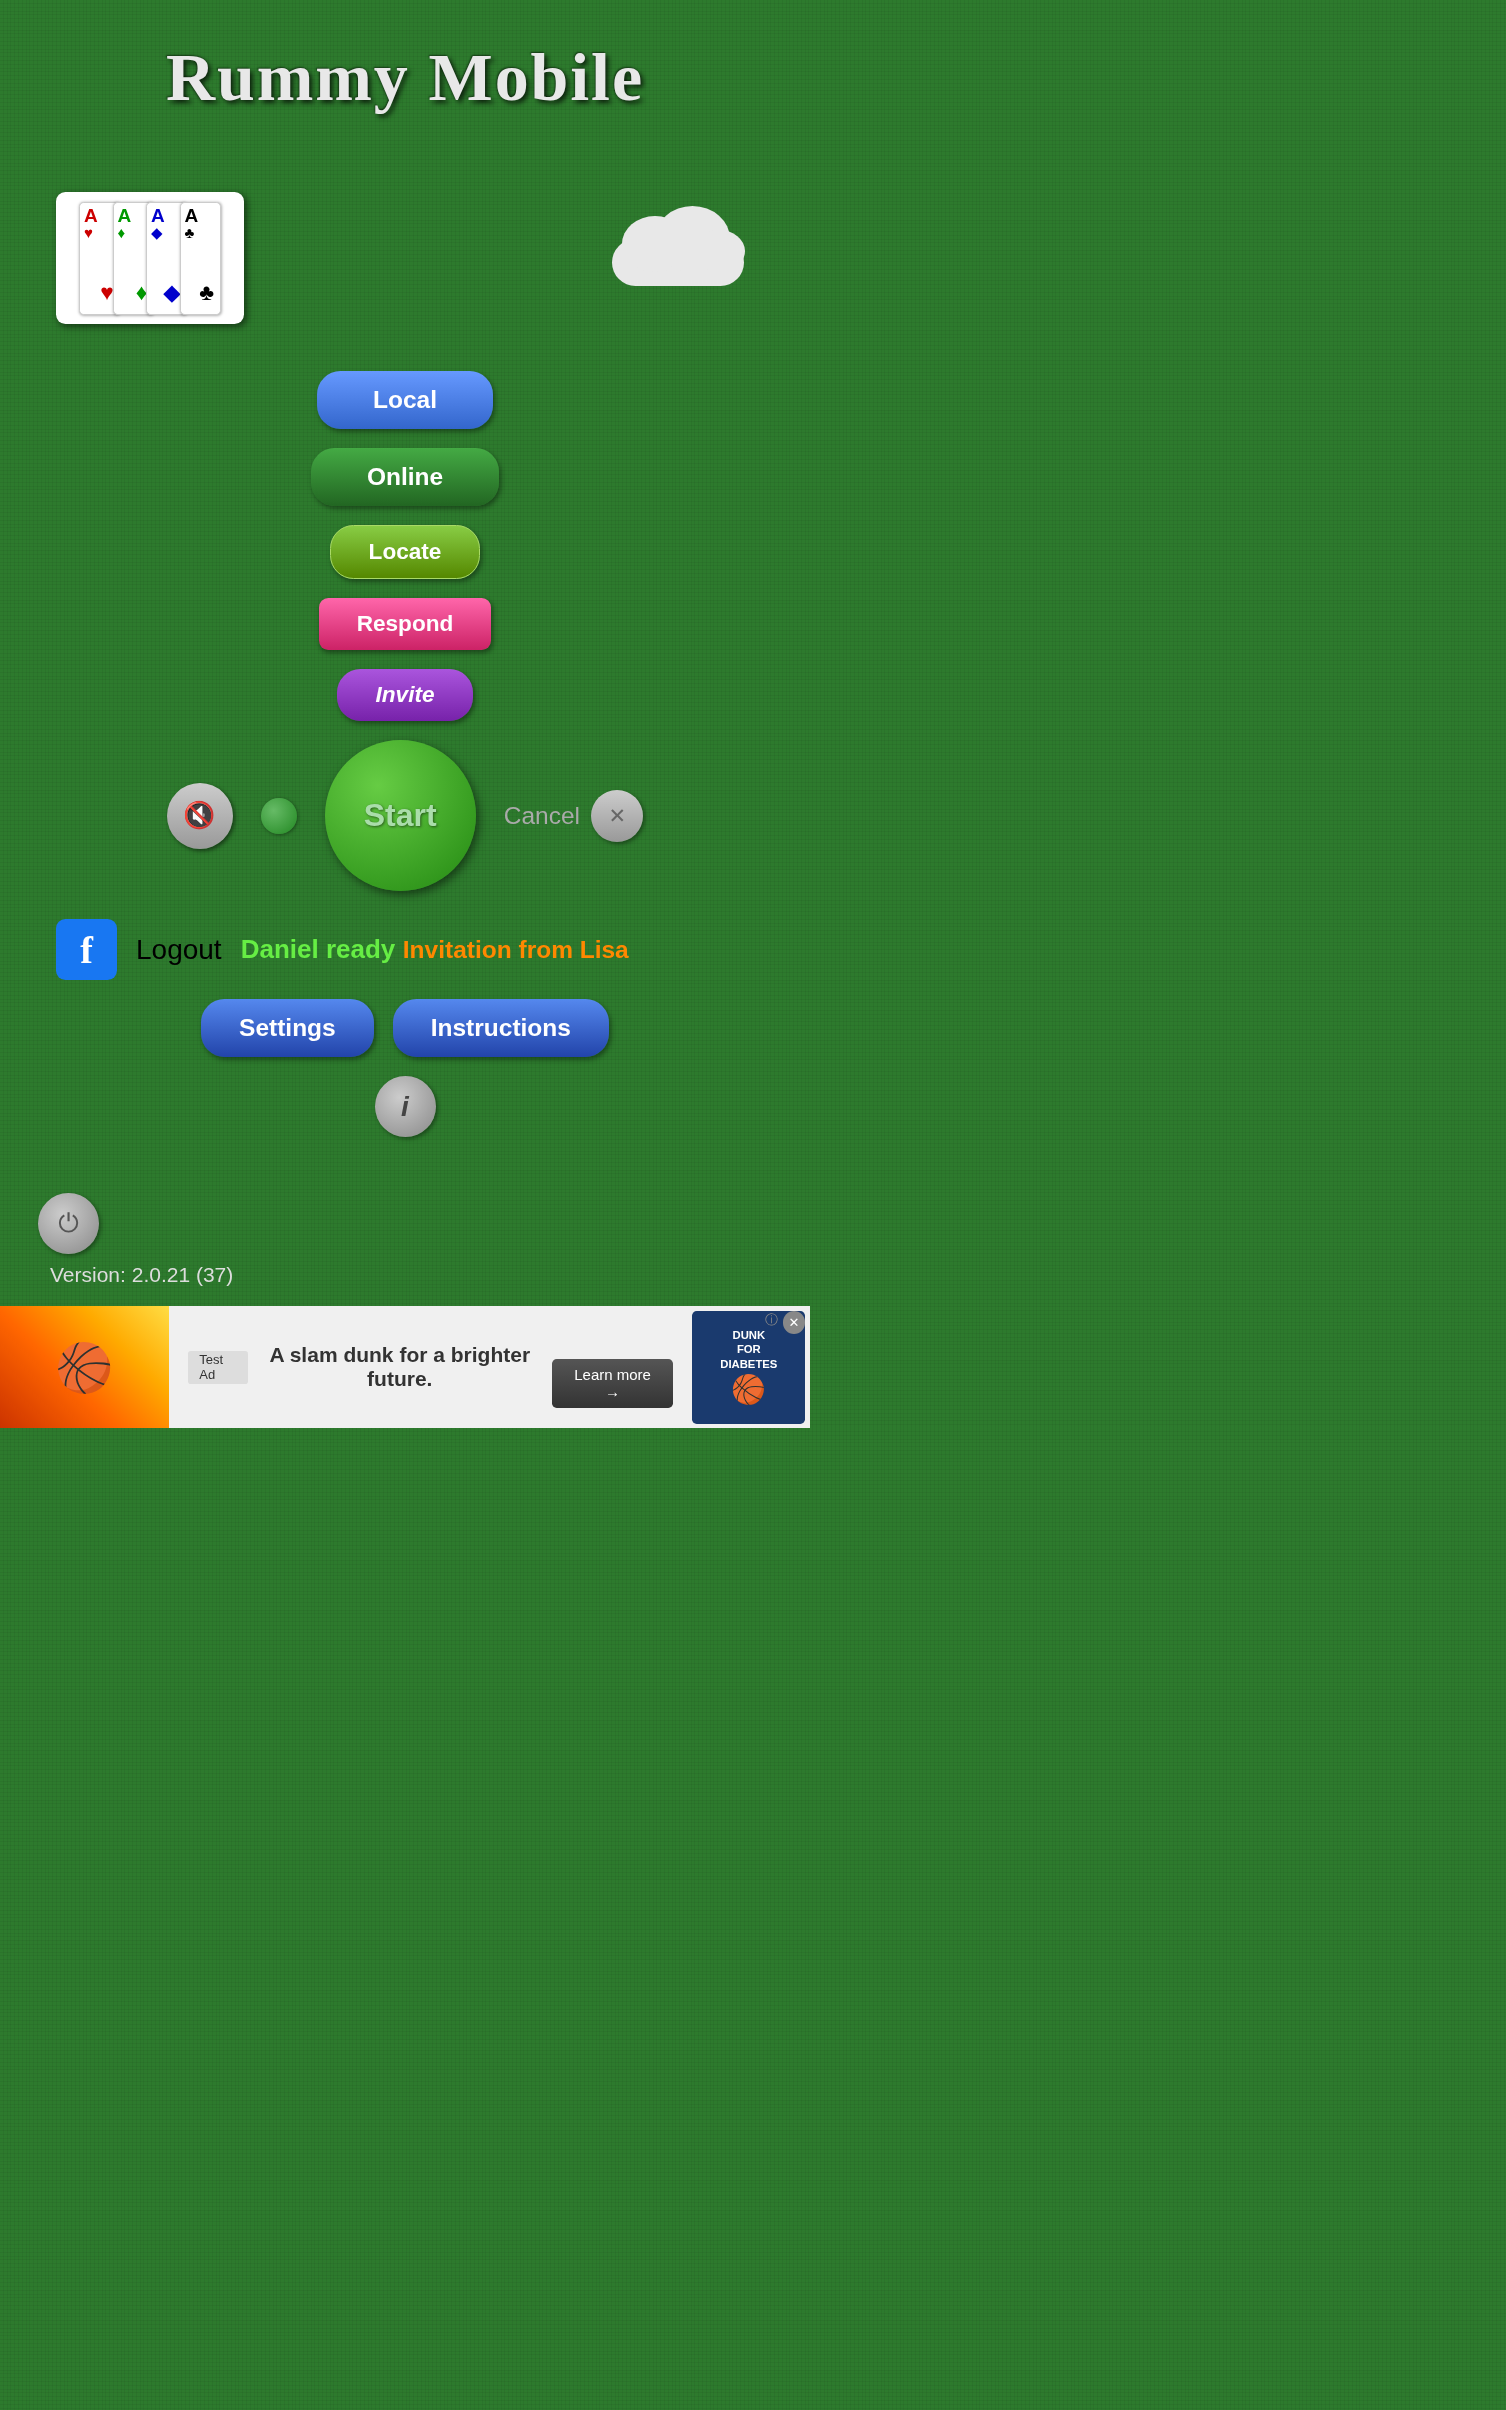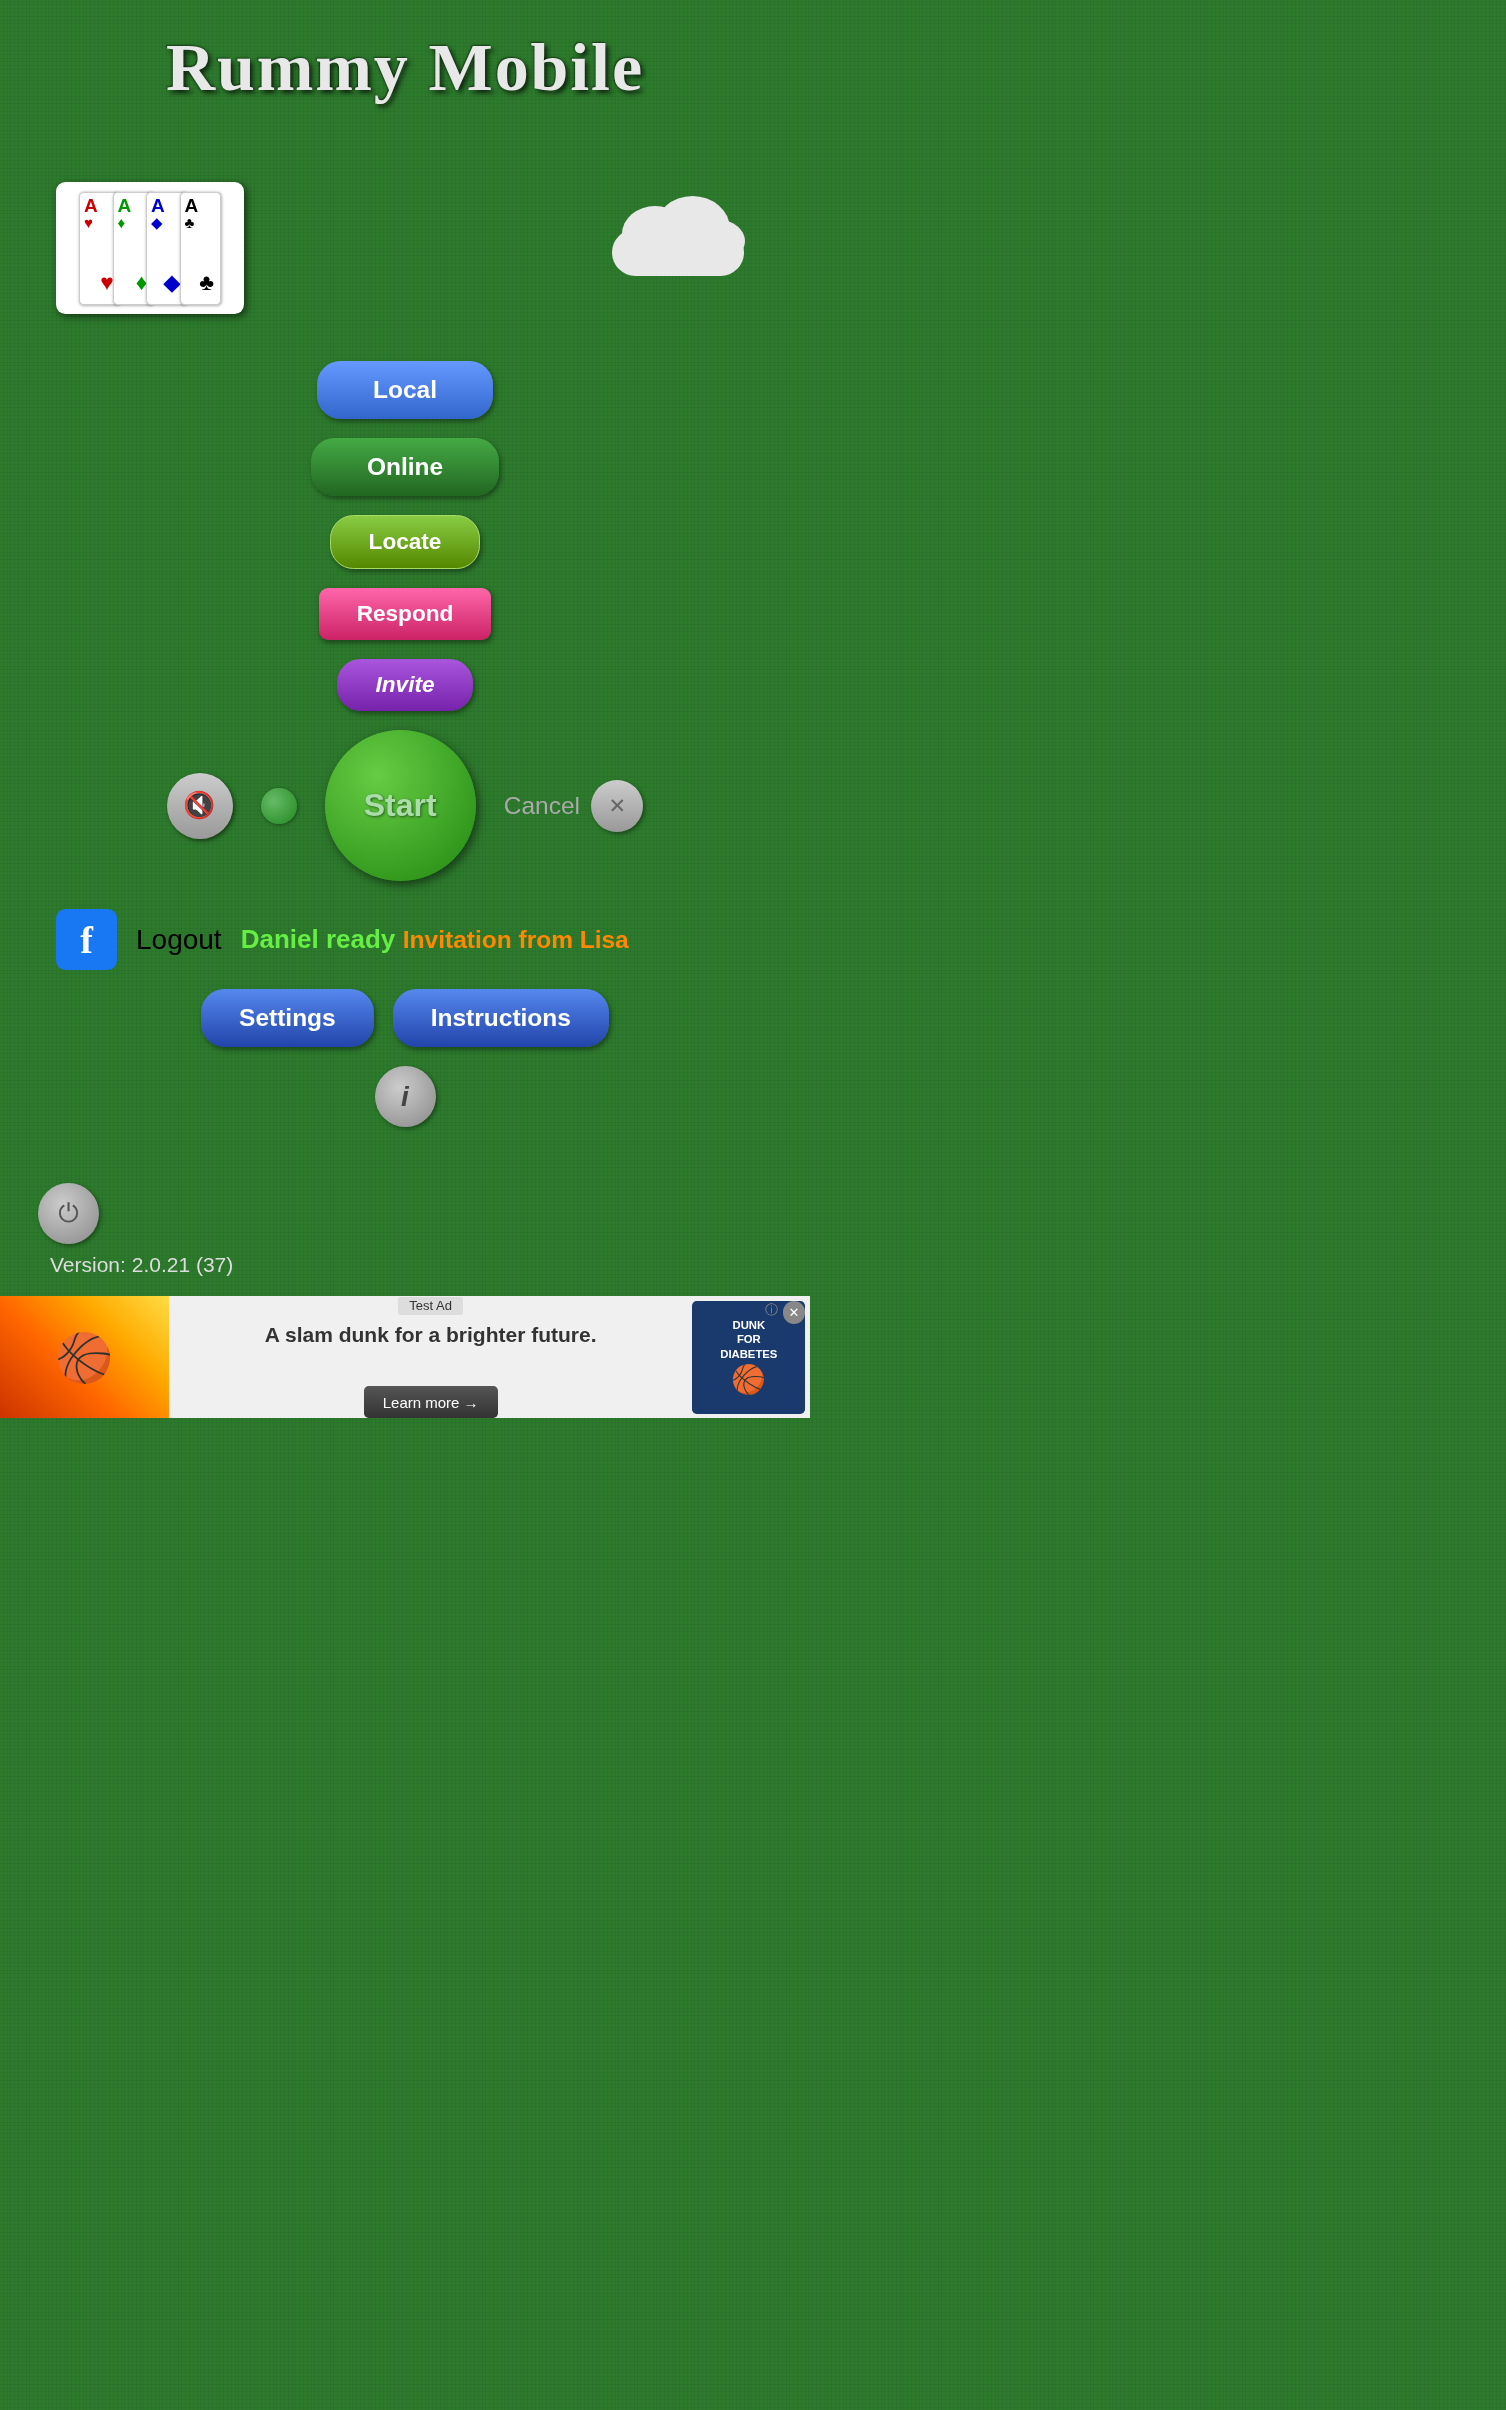--- a/index.html
+++ b/index.html
@@ -14,21 +14,21 @@
       font-family: Arial, sans-serif;
       display: flex;
       flex-direction: column;
       align-items: center;
       position: relative;
       overflow-x: hidden;
     }
 
     
     .title {
-      margin-top: 28px;
+      margin-top: 38px;
       font-size: 68px;
       font-weight: bold;
       color: #e8e8e8;
       text-shadow: 2.8px 2.8px 5.6px rgba(0,0,0,0.7), -0.9px -0.9px 1.9px rgba(0,0,0,0.5);
       font-family: Georgia, 'Times New Roman', serif;
       letter-spacing: 1.9px;
       text-align: center;
     }
 
     
@@ -469,21 +469,21 @@
       justify-content: center;
     }
 
     .ad-people {
       font-size: 47px;
     }
 
     .ad-content {
       flex: 1;
       display: flex;
-      flex-direction: column;
+      flex-direction: row;
       align-items: center;
       justify-content: center;
       padding: 9.4px 19px;
       gap: 7.5px;
     }
 
     .ad-test-label {
       background: #dddddd;
       color: #333;
       font-size: 13px;

